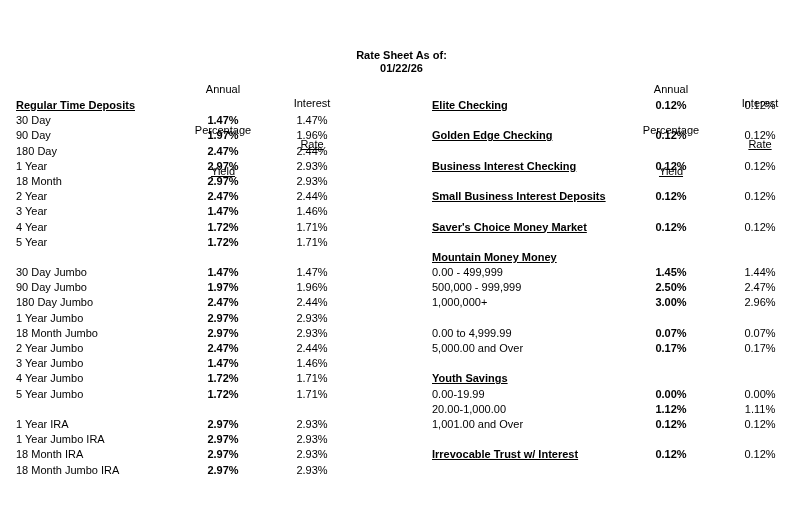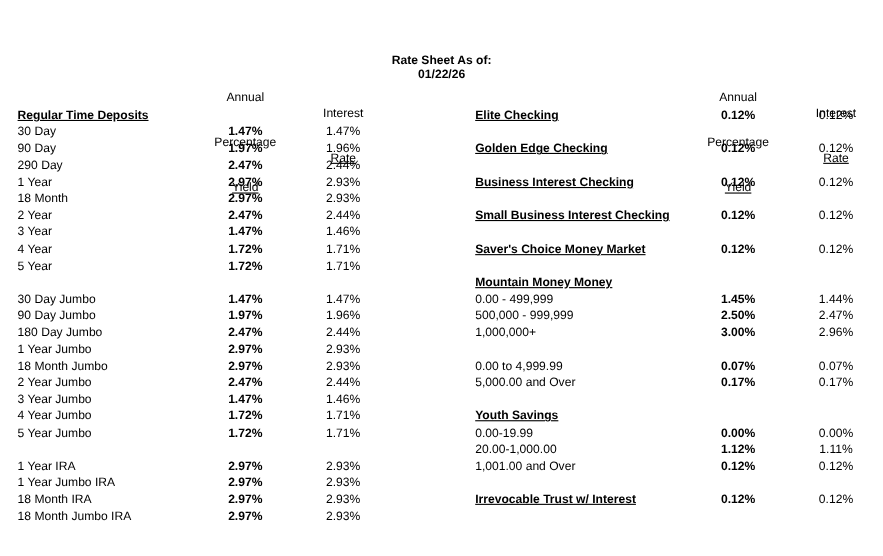--- a/index.html
+++ b/index.html
@@ -138,21 +138,21 @@
         <span class="label">30 Day</span>
         <span class="apyv">1.47%</span>
         <span class="irv">1.47%</span>
       </div>
       <div class="row">
         <span class="label">90 Day</span>
         <span class="apyv">1.97%</span>
         <span class="irv">1.96%</span>
       </div>
       <div class="row">
-        <span class="label">290 Day</span>
+        <span class="label">180 Day</span>
         <span class="apyv">2.47%</span>
         <span class="irv">2.44%</span>
       </div>
       <div class="row">
         <span class="label">1 Year</span>
         <span class="apyv">2.97%</span>
         <span class="irv">2.93%</span>
       </div>
       <div class="row">
         <span class="label">18 Month</span>
@@ -274,21 +274,21 @@
         <span class="irv">0.12%</span>
       </div>
       <div class="row spacer"></div>
       <div class="row section">
         <span class="label">Business Interest Checking</span>
         <span class="apyv">0.12%</span>
         <span class="irv">0.12%</span>
       </div>
       <div class="row spacer"></div>
       <div class="row section">
-        <span class="label">Small Business Interest Checking</span>
+        <span class="label">Small Business Interest Deposits</span>
         <span class="apyv">0.12%</span>
         <span class="irv">0.12%</span>
       </div>
       <div class="row spacer"></div>
       <div class="row section">
         <span class="label">Saver's Choice Money Market</span>
         <span class="apyv">0.12%</span>
         <span class="irv">0.12%</span>
       </div>
       <div class="row spacer"></div>

